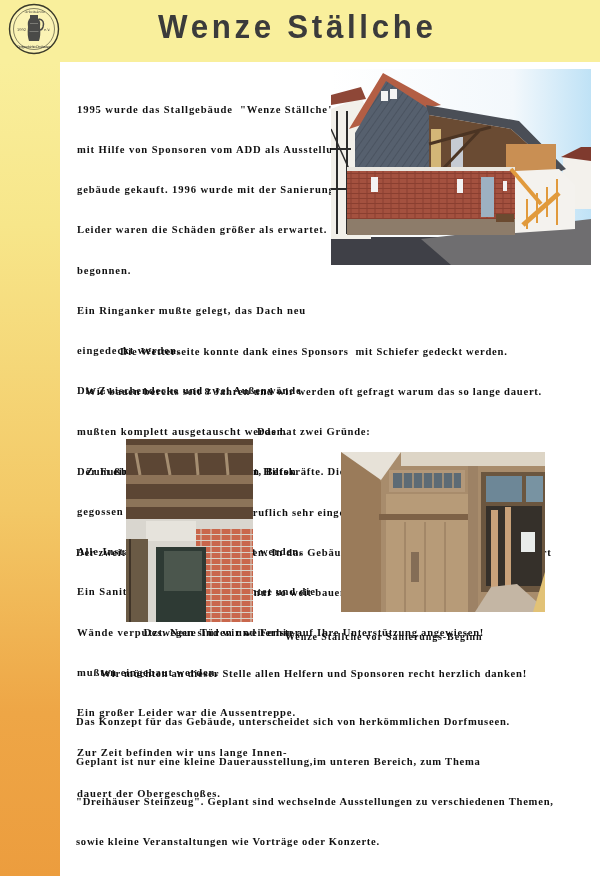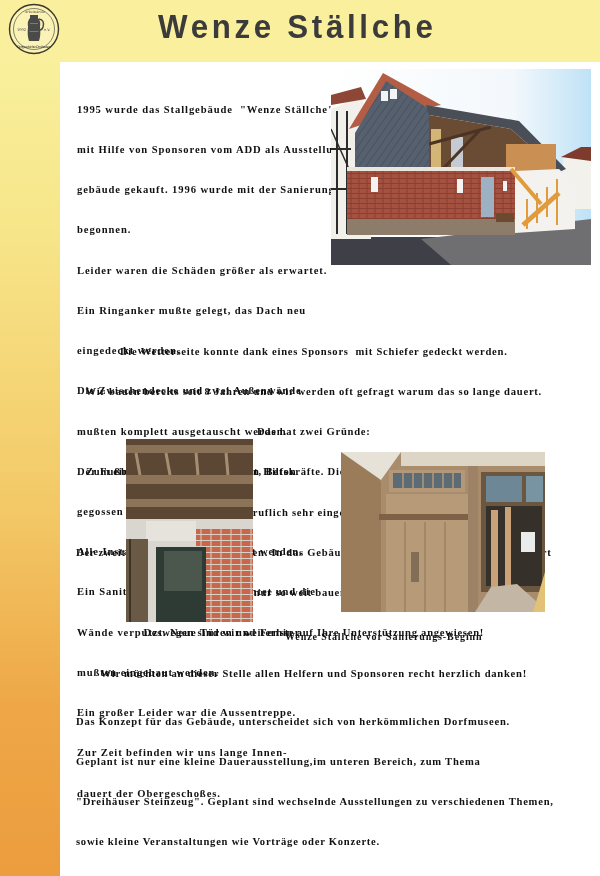--- a/index.html
+++ b/index.html
@@ -95,22 +95,22 @@
     <text x="9" y="45" font-size="3.4" font-family="DejaVu Serif, serif" font-style="italic" fill="#333" textLength="34">Dorfgeschichte Dreihausen</text>
   </svg>
 </div>
 
 <div class="page-title">Wenze Ställche</div>
 
 <div class="text-block block-1">
   <div>1995 wurde das Stallgebäude  "Wenze Ställche"</div>
   <div>mit Hilfe von Sponsoren vom ADD als Ausstellungs-</div>
   <div>gebäude gekauft. 1996 wurde mit der Sanierung</div>
+  <div>Leider waren die Schäden größer als erwartet.</div>
   <div>begonnen.</div>
-  <div>Leider waren die Schäden größer als erwartet.</div>
   <div>Ein Ringanker mußte gelegt, das Dach neu</div>
   <div>eingedeckt werden.</div>
   <div>Die Zwischendecke und zwei Außenwände</div>
   <div>mußten komplett ausgetauscht werden.</div>
   <div>Der Fußboden wurde tiefer gelegt, Beton</div>
   <div>gegossen und gefließt.</div>
   <div>Alle Installationen mußten gelegt werden.</div>
   <div>Ein Sanitärraum wurde eingerichtet und die</div>
   <div>Wände verputzt. Neue Türen und Fenster</div>
   <div>mußten eingebaut werden.</div>

